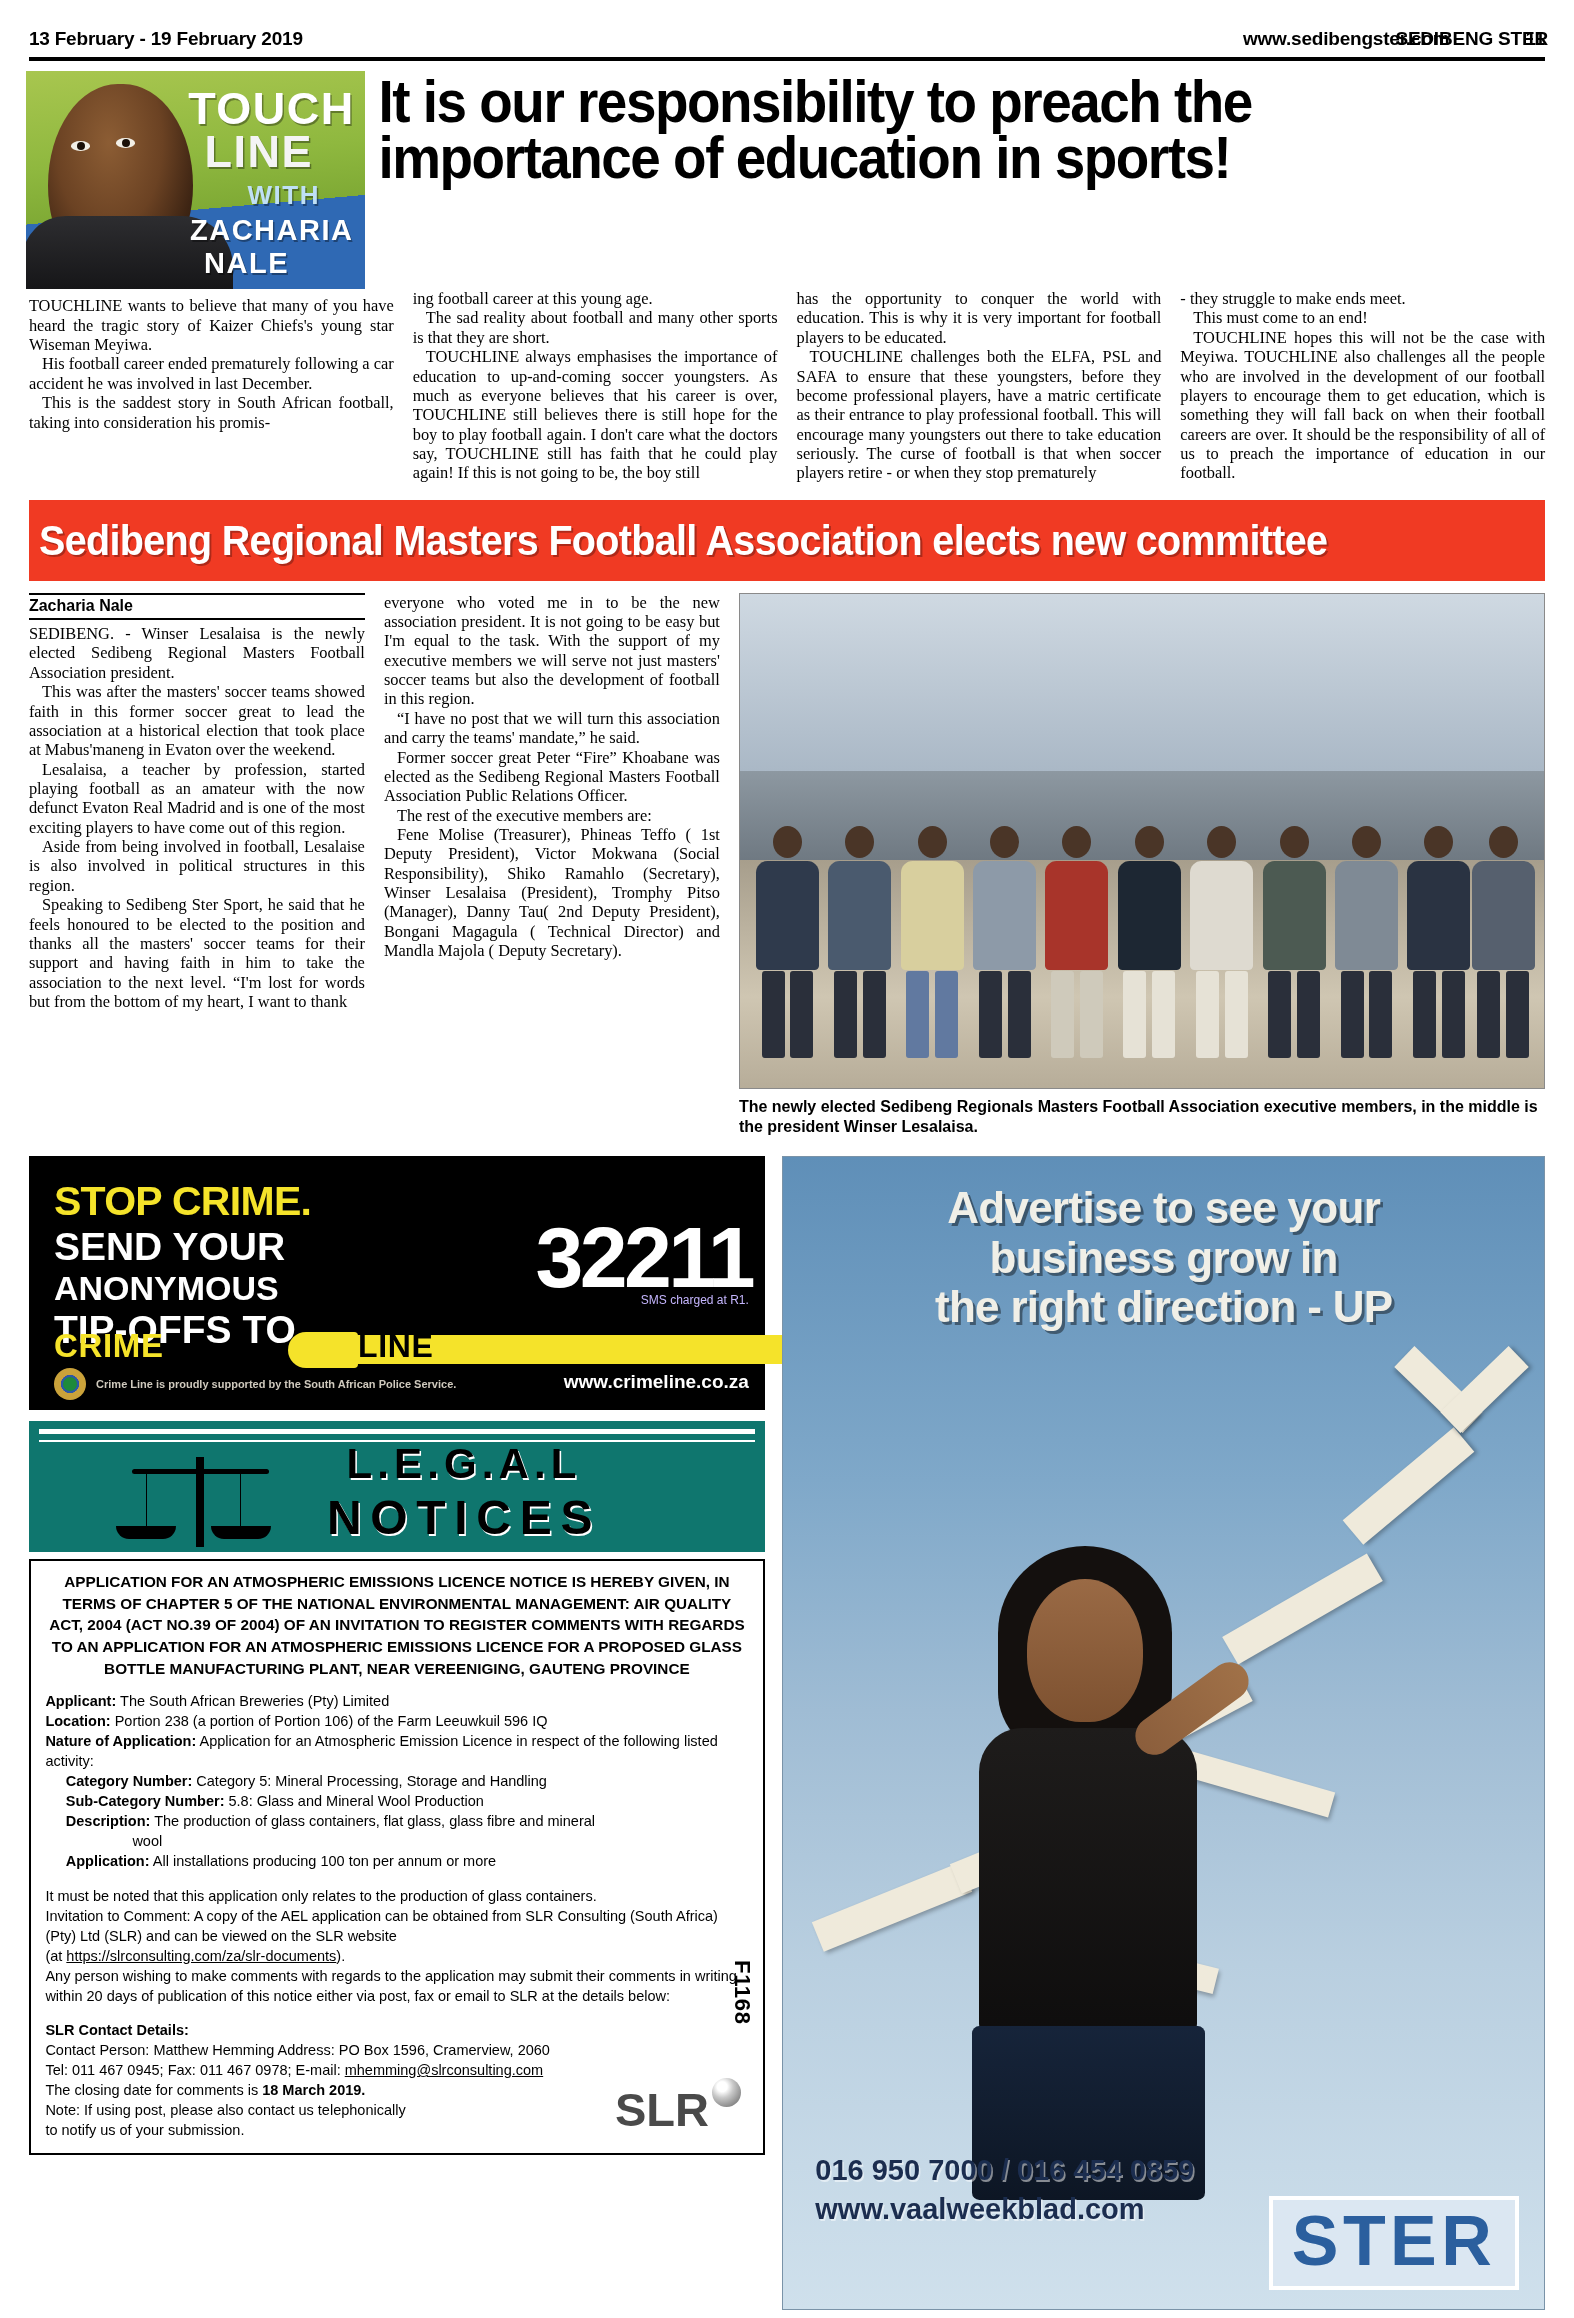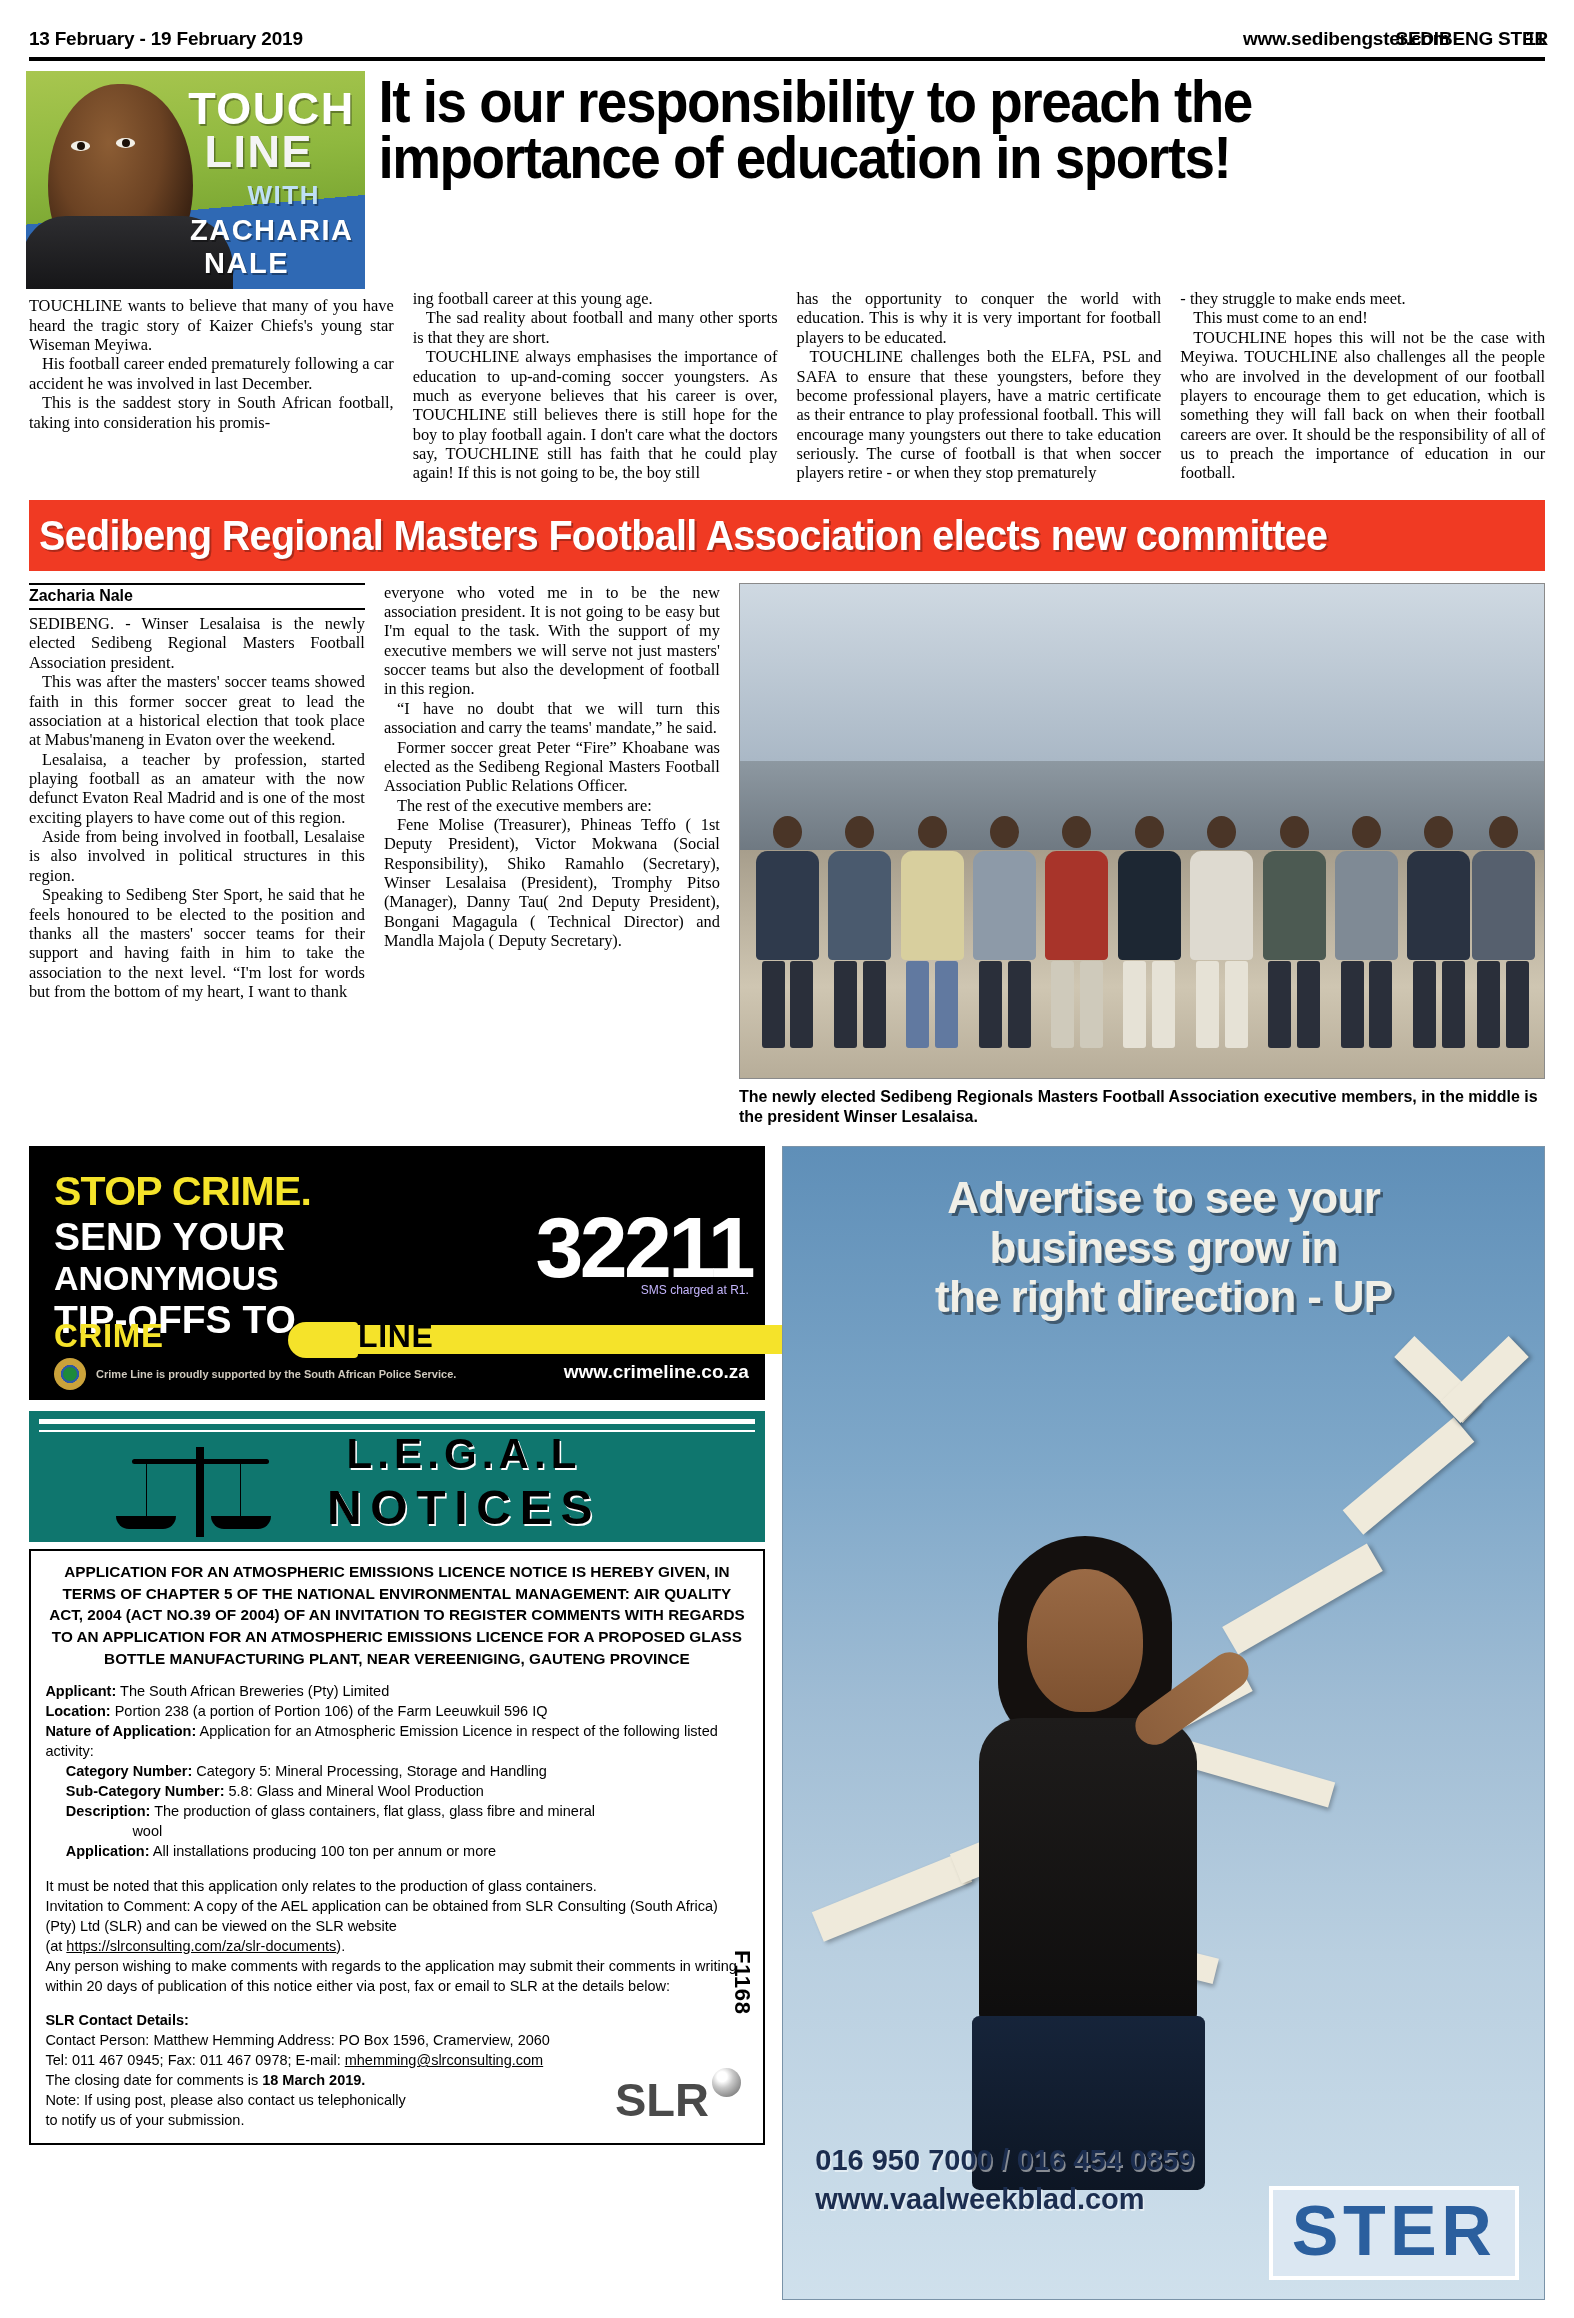--- a/index.html
+++ b/index.html
@@ -70,21 +70,21 @@
   }
   .body-txt p { text-indent: 13px; margin: 0; }
   .body-txt p.first { text-indent: 0; }
 
   .touch-lower { display:flex; gap:19px; padding:0 2.9px; }
   .touch-lower .col { flex:1 1 0; }
   .touch-lower .col.c1 { margin-top: 7.3px; }
 
   
   .red-banner {
-    margin: 17.4px 2.9px 0 2.9px; background: #f03a23; height: 71px;
+    margin: 17.4px 2.9px 0 2.9px; background: #f03a23; height: 81px;
     display:flex; align-items:center; padding-left: 10.2px;
   }
   .red-banner span {
     font-family:"Liberation Sans Narrow","Liberation Sans",sans-serif;
     font-weight:900; font-size:42px; color:#fff; letter-spacing:-0.7px;
     transform: scaleX(.94); transform-origin:left center;
     text-shadow: 2.2px 2.2px 0 rgba(0,0,0,.28);
     white-space: nowrap;
   }
 
@@ -290,21 +290,21 @@
         <p class="first">SEDIBENG. - Winser Lesalaisa is the newly elected Sedibeng Regional Masters Football Association president.</p>
         <p>This was after the masters' soccer teams showed faith in this former soccer great to lead the association at a historical election that took place at Mabus'maneng in Evaton over the weekend.</p>
         <p>Lesalaisa, a teacher by profession, started playing football as an amateur with the now defunct Evaton Real Madrid and is one of the most exciting players to have come out of this region.</p>
         <p>Aside from being involved in football, Lesalaise is also involved in political structures in this region.</p>
         <p>Speaking to Sedibeng Ster Sport, he said that he feels honoured to be elected to the position and thanks all the masters' soccer teams for their support and having faith in him to take the association to the next level. “I'm lost for words but from the bottom of my heart, I want to thank</p>
       </div>
     </div>
     <div class="m-col">
       <div class="body-txt">
         <p class="first">everyone who voted me in to be the new association president. It is not going to be easy but I'm equal to the task. With the support of my executive members we will serve not just masters' soccer teams but also the development of football in this region.</p>
-        <p>“I have no doubt that we will turn this association and carry the teams' mandate,” he said.</p>
+        <p>“I have no post that we will turn this association and carry the teams' mandate,” he said.</p>
         <p>Former soccer great Peter “Fire” Khoabane was elected as the Sedibeng Regional Masters Football Association Public Relations Officer.</p>
         <p>The rest of the executive members are:</p>
         <p>Fene Molise (Treasurer), Phineas Teffo ( 1st Deputy President), Victor Mokwana (Social Responsibility), Shiko Ramahlo (Secretary), Winser Lesalaisa (President), Tromphy Pitso (Manager), Danny Tau( 2nd Deputy President), Bongani Magagula ( Technical Director) and Mandla Majola ( Deputy Secretary).</p>
       </div>
     </div>
     <div class="m-photo-col">
       <div class="photo">
         <div class="ph-sky"></div>
         <div class="ph-wall"></div>
         <div class="ph-ground"></div>

